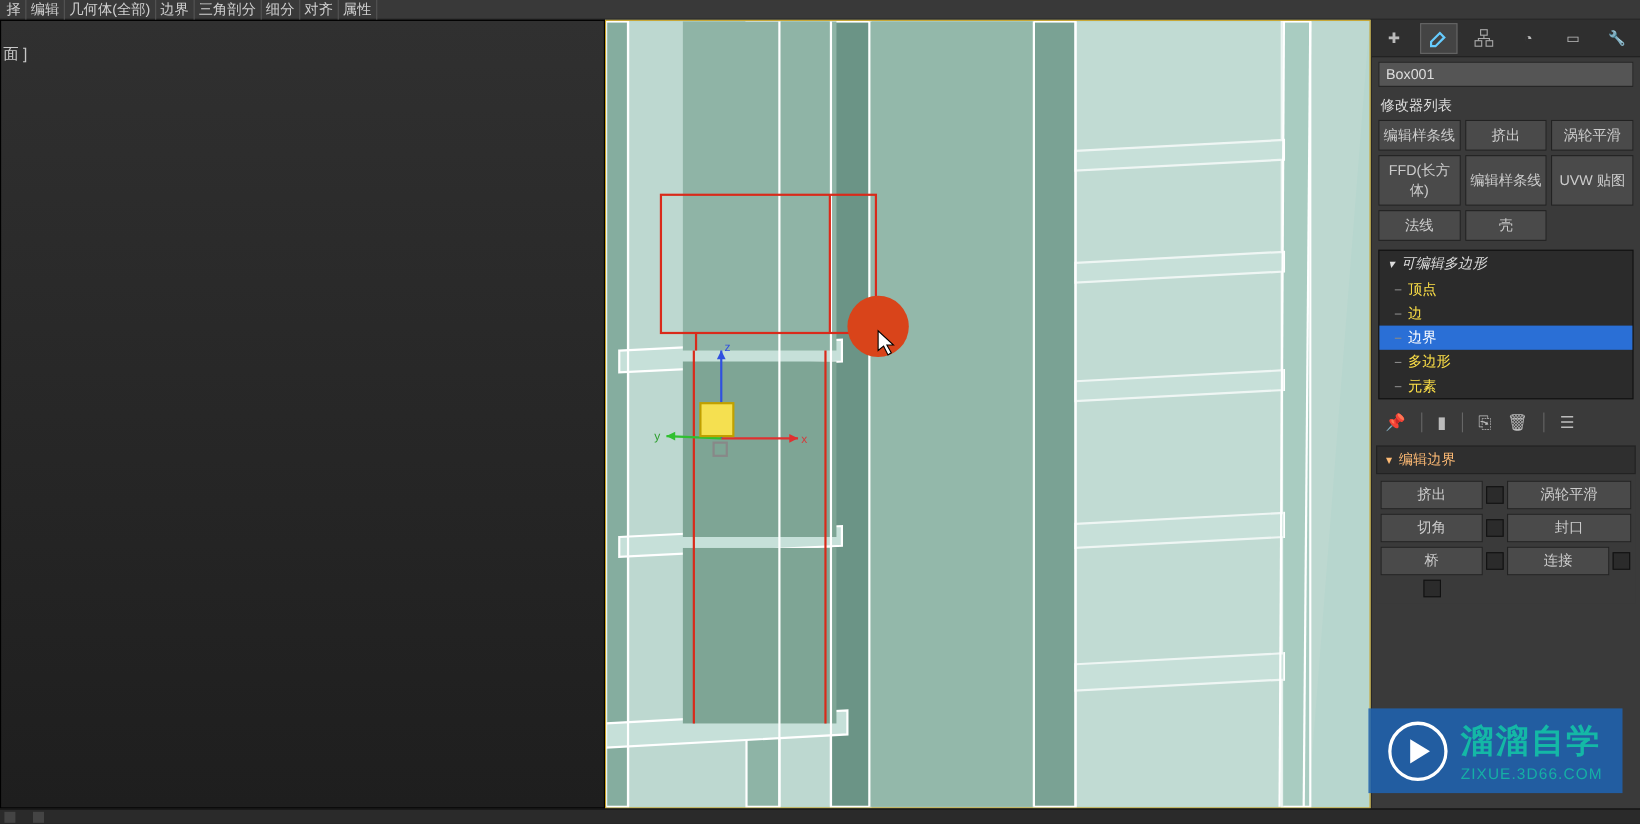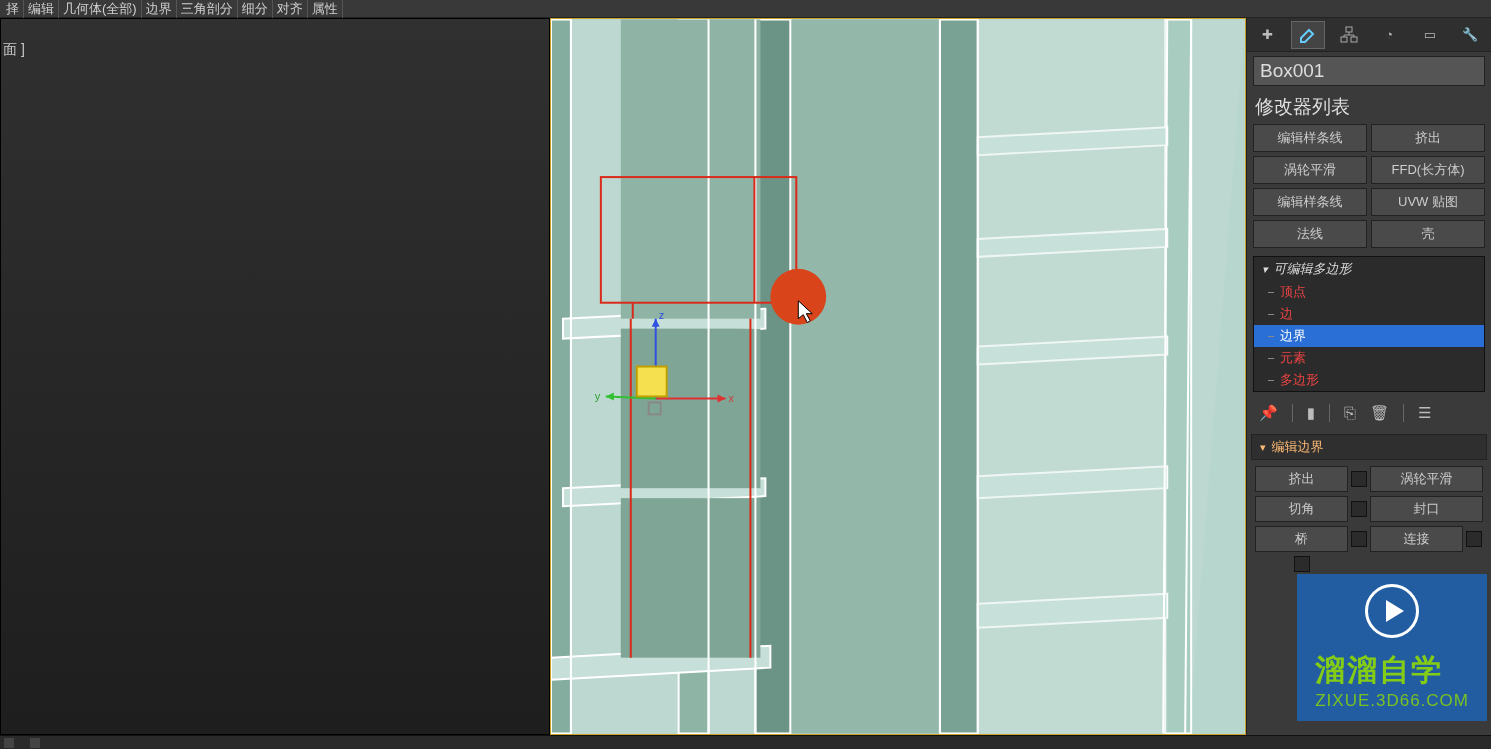--- a/index.html
+++ b/index.html
@@ -21,56 +21,56 @@
   .viewport-center svg { width: 100%; height: 100%; display: block; }
 
   
   .command-panel { width: 245px; height: 100%; background: #3a3a3a; border-left: 1px solid #222; display: flex; flex-direction: column; }
 
   .tab-row { height: 34px; background: #2f2f2f; display: flex; align-items: center; justify-content: space-around; border-bottom: 1px solid #222; }
   .tab-row .tab { width: 34px; height: 28px; display:flex; align-items:center; justify-content:center; color:#bbb; }
   .tab-row .tab.active { background: #444; border:1px solid #666; }
 
   .name-field { margin: 4px 6px; }
-  .name-field input { width: 100%; background: #555; border: 1px solid #222; color: #ddd; padding: 3px 6px; font-size: 19px; }
-
-  .section-label { padding: 4px 8px; color: #ddd; font-size: 19px; }
-
-  .mod-buttons { padding: 0 6px; display: grid; grid-template-columns: 1fr 1fr; gap: 4px; }
+  .name-field input { width: 100%; background: #555; border: 1px solid #222; color: #ddd; padding: 3px 6px; font-size: 13px; }
+
+  .section-label { padding: 4px 8px; color: #ddd; font-size: 13px; }
+
+  .mod-buttons { padding: 0 6px; display: grid; grid-template-columns: 1fr 1fr 1fr; gap: 4px; }
   .mod-buttons button { background: #4a4a4a; border: 1px solid #222; color: #ccc; padding: 4px 0; font-size: 13px; cursor: pointer; }
 
   .stack { margin: 8px 6px 4px 6px; background: #2b2b2b; border: 1px solid #111; }
   .stack-header { padding: 3px 8px; color: #ddd; display:flex; align-items:center; gap:6px;font-style:italic;}
   .stack-header::before { content:"▾"; font-size:11px;}
-  .stack-item { padding: 2px 8px 2px 26px; color: #ef4444; cursor: pointer; position:relative;}
+  .stack-item { padding: 2px 8px 2px 26px; color: #fde047; cursor: pointer; position:relative;}
   .stack-item::before { content:""; position:absolute; left:14px; top:50%; width:6px; height:1px; background:#888;}
   .stack-item.selected { background: #2a6fd6; color: #fff; }
 
   .icon-row { height: 30px; margin: 2px 6px 6px 6px; display:flex; align-items:center; gap:14px; padding:0 6px;}
   .icon-row span { color:#bbb; font-size:15px; cursor:pointer;}
   .vdiv { width:1px; height:18px; background:#666;}
 
   .rollout { margin: 0 4px 4px 4px; background: #3a3a3a; }
   .rollout-head { background: #2f2f2f; padding: 3px 8px; color:#fdba74; display:flex; align-items:center; gap:6px; border:1px solid #222;}
   .rollout-head::before { content:"▾"; font-size:11px;}
   .rollout-body { padding: 6px 4px; display:grid; grid-template-columns: 1fr 18px 1fr 18px; gap:4px 2px; }
   .rollout-body button { background:#4a4a4a; border:1px solid #222; color:#ccc; padding:3px 0; font-size:13px; cursor:pointer;}
   .rollout-body .chk { width:16px; height:16px; background:#2b2b2b; border:1px solid #111; margin:auto; }
   .rollout-body .full { grid-column: 3 / span 2; }
 
   .status-bar { position:absolute; bottom:0; left:0; right:0; height:14px; background:#2a2a2a; border-top:1px solid #111;}
   .status-bar .grip { position:absolute; left:4px; top:2px; width:10px; height:10px; background:#444;}
   .status-bar .grip2 { left:30px;}
 
   
-  .watermark { position:absolute; right:4px; bottom:28px; display:flex; align-items:center; gap:12px; background:rgba(30,100,180,0.85); padding:10px 18px; color:#84cc16;flex-direction:column;}
+  .watermark { position:absolute; right:16px; bottom:28px; display:flex; align-items:center; gap:12px; background:rgba(30,100,180,0.85); padding:10px 18px; color:#14b8a6;}
   .watermark .play { width:54px; height:54px; border:3px solid #fff; border-radius:50%; display:flex; align-items:center; justify-content:center;}
   .watermark .play::before { content:""; border-left:18px solid #fff; border-top:11px solid transparent; border-bottom:11px solid transparent; margin-left:5px;}
   .watermark .txt .big { font-size:30px; font-weight:bold; letter-spacing:2px;}
-  .watermark .txt .small { font-size:17px; letter-spacing:1px; opacity:0.9;}
+  .watermark .txt .small { font-size:14px; letter-spacing:1px; opacity:0.9;}
 </style>
 </head>
 <body>
 
 <div class="menu-bar">
   <span>择</span>
   <span>编辑</span>
   <span>几何体(全部)</span>
   <span>边界</span>
   <span>三角剖分</span>
@@ -192,22 +192,22 @@
       <button>UVW 贴图</button>
       <button>法线</button>
       <button>壳</button>
     </div>
 
     <div class="stack">
       <div class="stack-header">可编辑多边形</div>
       <div class="stack-item">顶点</div>
       <div class="stack-item">边</div>
       <div class="stack-item selected">边界</div>
+      <div class="stack-item">多边形</div>
       <div class="stack-item">元素</div>
-      <div class="stack-item">多边形</div>
     </div>
 
     <div class="icon-row">
       <span>📌</span>
       <span class="vdiv"></span>
       <span>▮</span>
       <span class="vdiv"></span>
       <span>⎘</span>
       <span>🗑</span>
       <span class="vdiv"></span>

